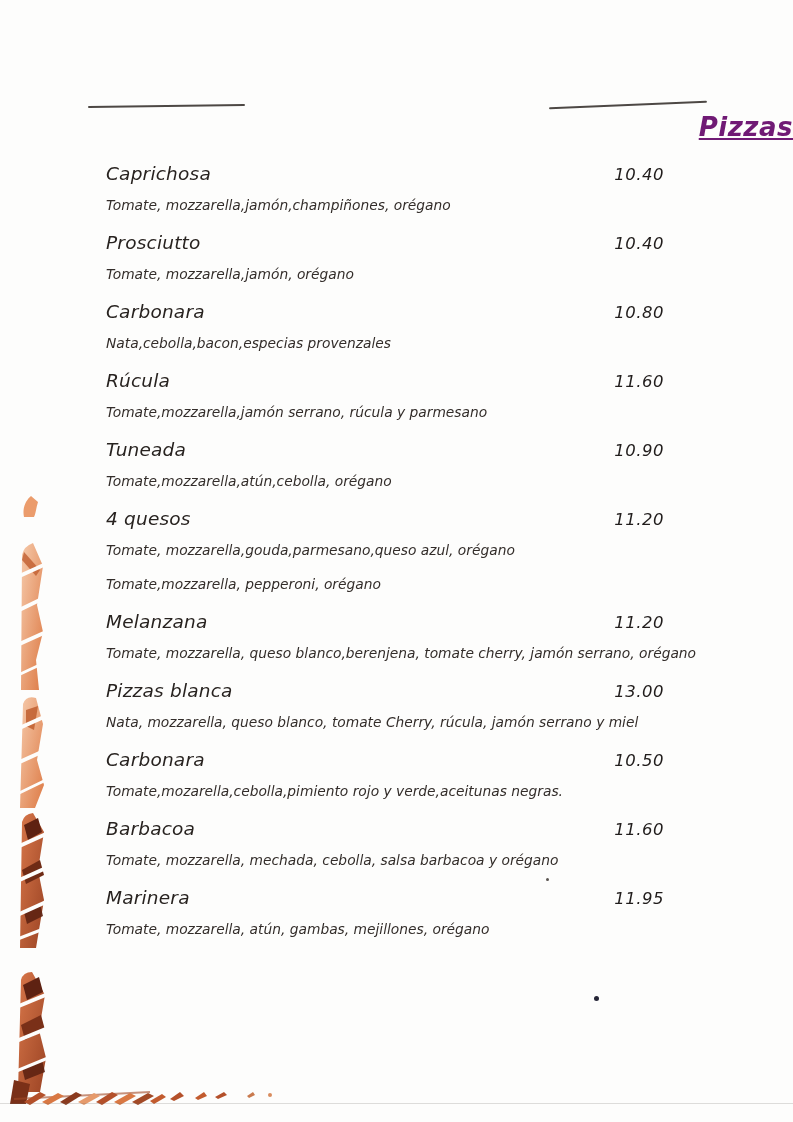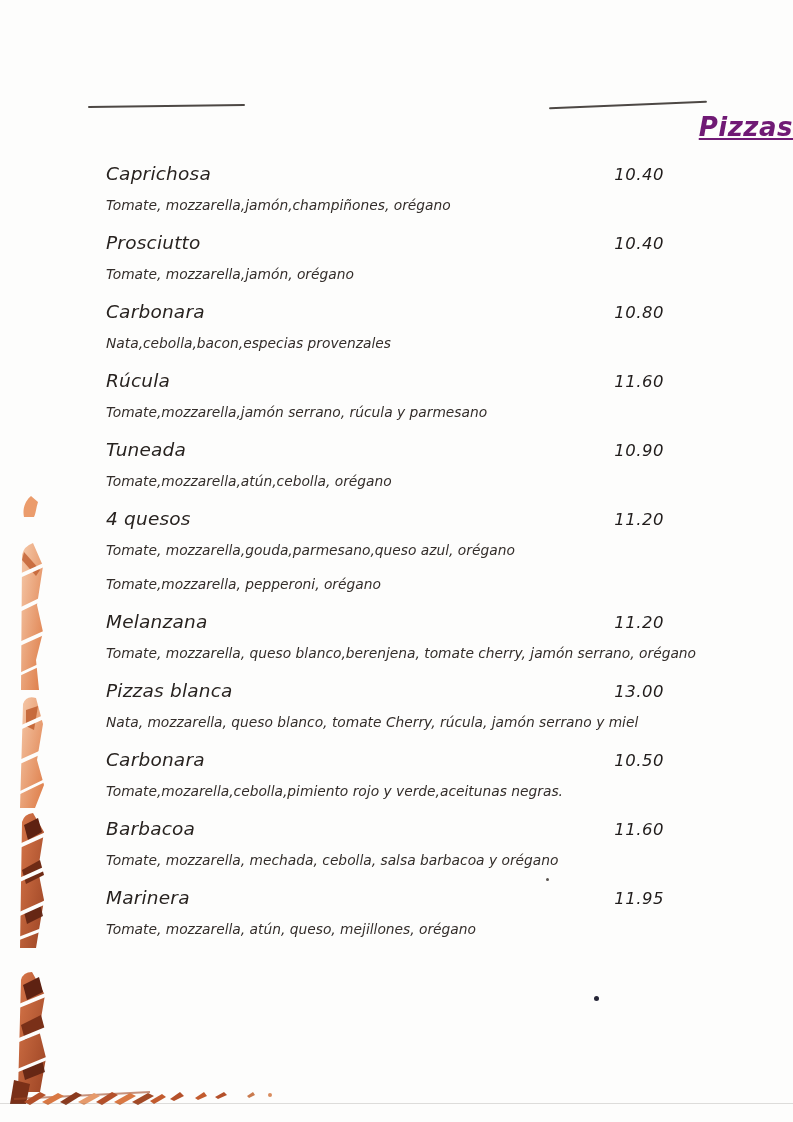--- a/index.html
+++ b/index.html
@@ -198,21 +198,21 @@
         <span class="price">11.60</span>
       </div>
       <div class="desc">Tomate, mozzarella, mechada, cebolla, salsa barbacoa y orégano</div>
     </div>
 
     <div class="item">
       <div class="row-name">
         <span class="name">Marinera</span>
         <span class="price">11.95</span>
       </div>
-      <div class="desc">Tomate, mozzarella, atún, queso, mejillones, orégano</div>
+      <div class="desc">Tomate, mozzarella, atún, gambas, mejillones, orégano</div>
     </div>
   </div>
 
   <div class="dot dot-marinera"></div>
   <div class="dot dot-tricolor"></div>
   <div class="scan-line"></div>
 
 </div>
 
 </body></html>

